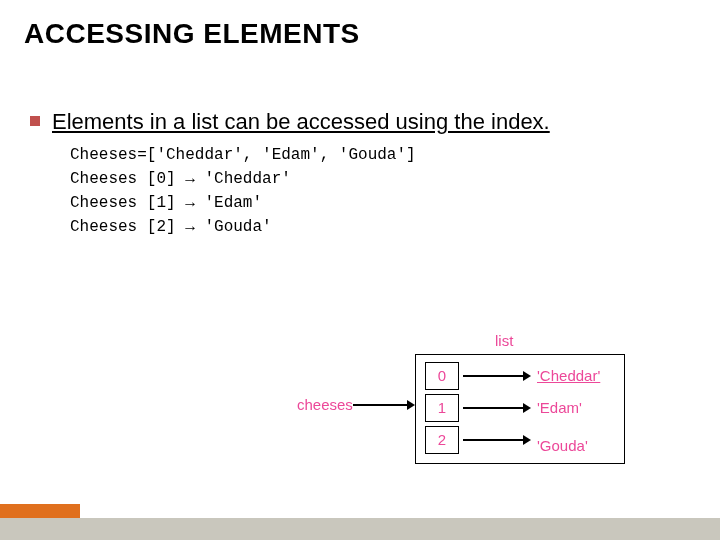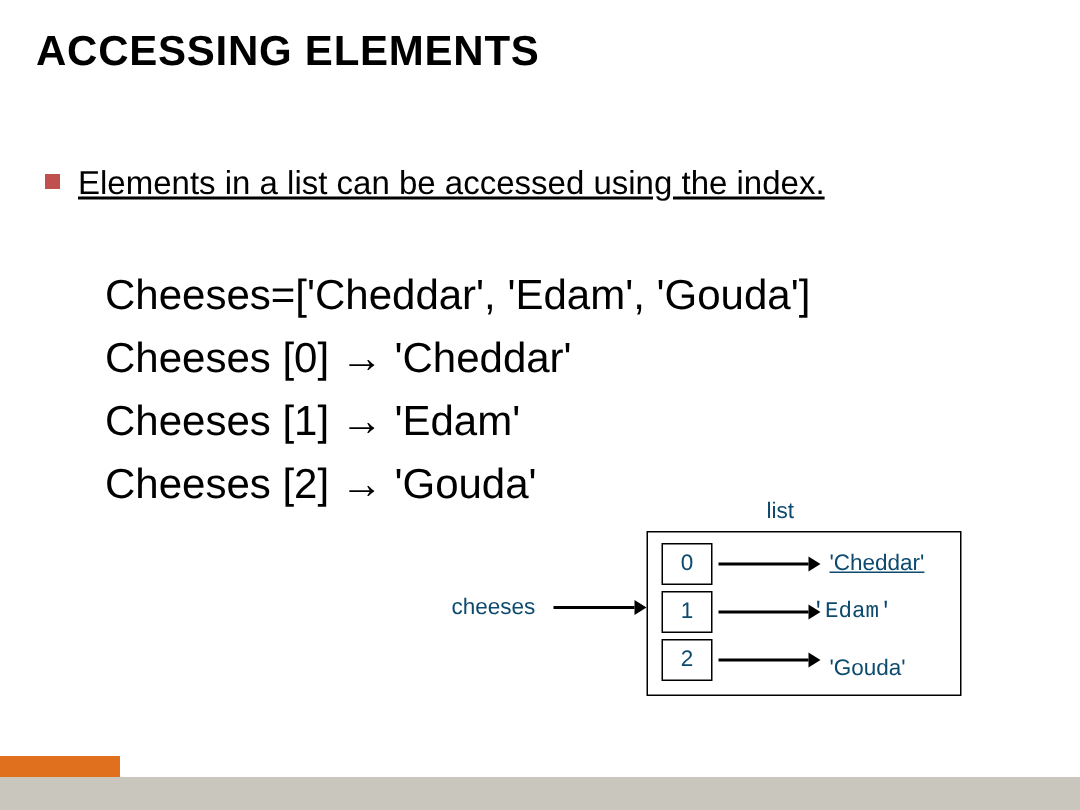--- a/index.html
+++ b/index.html
@@ -44,56 +44,55 @@
     margin-right: 12px;
     flex: 0 0 auto;
   }
   .bullet-text {
     font-size: 22px;
     line-height: 1.3;
   }
   .code-block {
     position: absolute;
     left: 70px;
-    top: 176px;
-    font-family: Liberation Sans, sans-serif;
-    font-size: 28px;
+    top: 143px;
+    font-family: Liberation Mono, monospace;
+    font-size: 16px;
     line-height: 1.5;
     white-space: pre;
   }
   .diagram {
     position: absolute;
     left: 285px;
     top: 330px;
     width: 350px;
     height: 150px;
     font-family: Arial, Helvetica, sans-serif;
     font-size: 15px;
-    color: #0c4a6e;
-    margin-left: 16px;
+    color: #ec4899;
   }
   
   .listbox {
     position: absolute;
     left: 130px;
     top: 24px;
     width: 210px;
     height: 110px;
     border: 1.5px solid #000;
     box-sizing: border-box;
   }
   .listlabel {
     position: absolute;
     left: 210px;
     top: 2px;
     font-size: 15px;
   }
   .cheeses-label {
     position: absolute;
-    left: 0px;
+    left: 12px;
     top: 66px;
     font-size: 15px;
   }
   
   .arrow {
     position: absolute;
     background: #000;
   }
   
   .arrowhead-right {
@@ -171,19 +170,19 @@
     <div class="arrow" style="left:178px; top:45px; width:60px; height:2px;"></div>
     <div class="arrowhead-right" style="left:238px; top:41px;"></div>
 
     <div class="arrow" style="left:178px; top:77px; width:60px; height:2px;"></div>
     <div class="arrowhead-right" style="left:238px; top:73px;"></div>
 
     <div class="arrow" style="left:178px; top:109px; width:60px; height:2px;"></div>
     <div class="arrowhead-right" style="left:238px; top:105px;"></div>
 
     <div class="value-label" style="left:252px; top:37px;text-decoration:underline;">'Cheddar'</div>
-    <div class="value-label" style="left:240px; top:69px;font-family:Liberation Mono, monospace;">'Edam'</div>
+    <div class="value-label" style="left:252px; top:69px;">'Edam'</div>
     <div class="value-label" style="left:252px; top:107px;">'Gouda'</div>
   </div>
 
   <div class="footer-orange"></div>
   <div class="footer-gray"></div>
 </div>
 
 </body></html>

